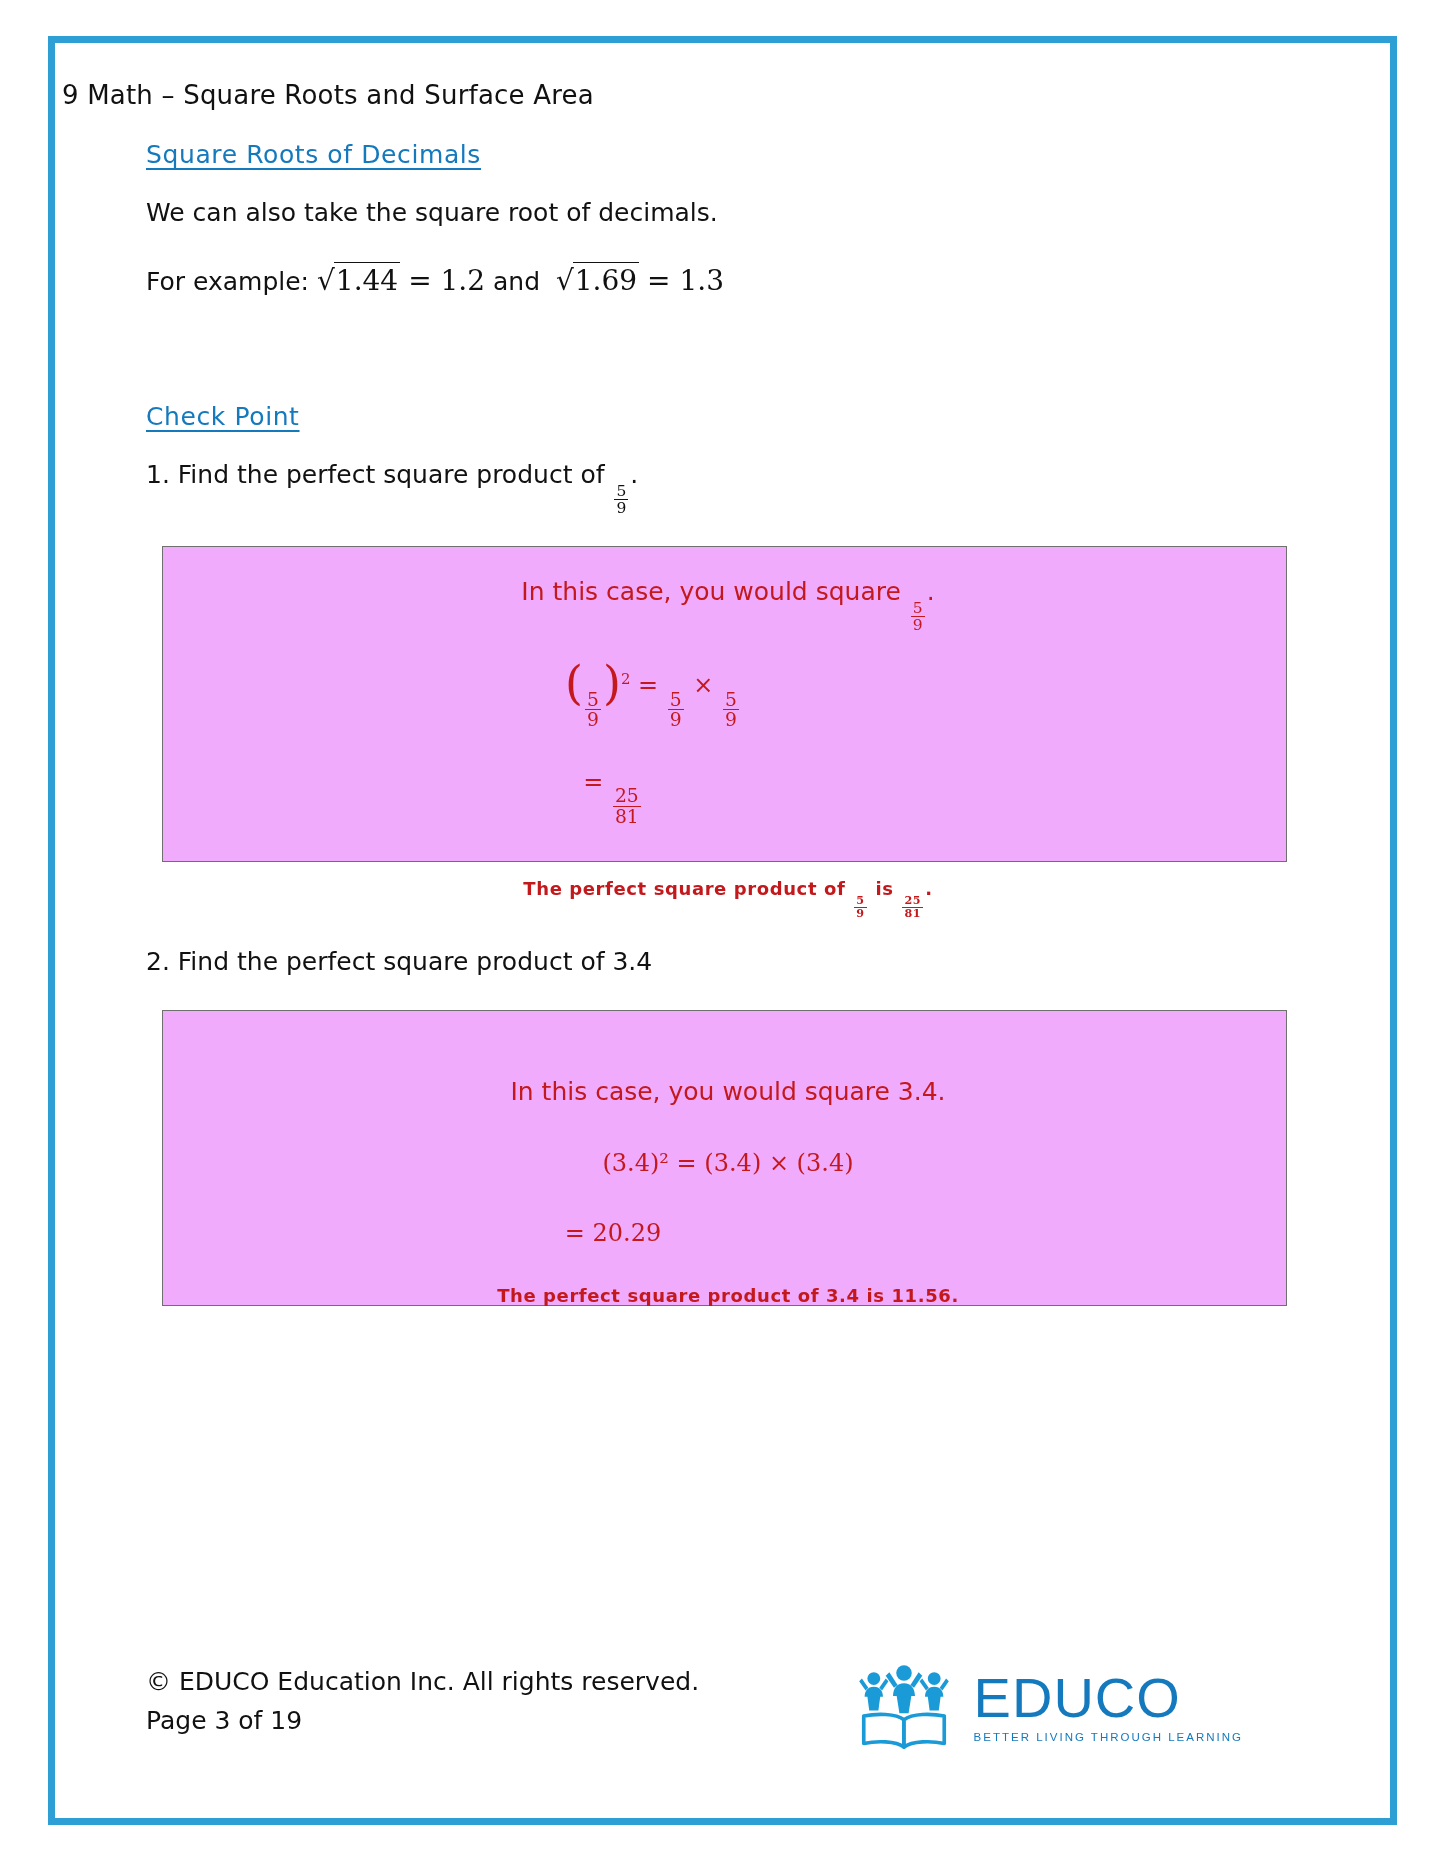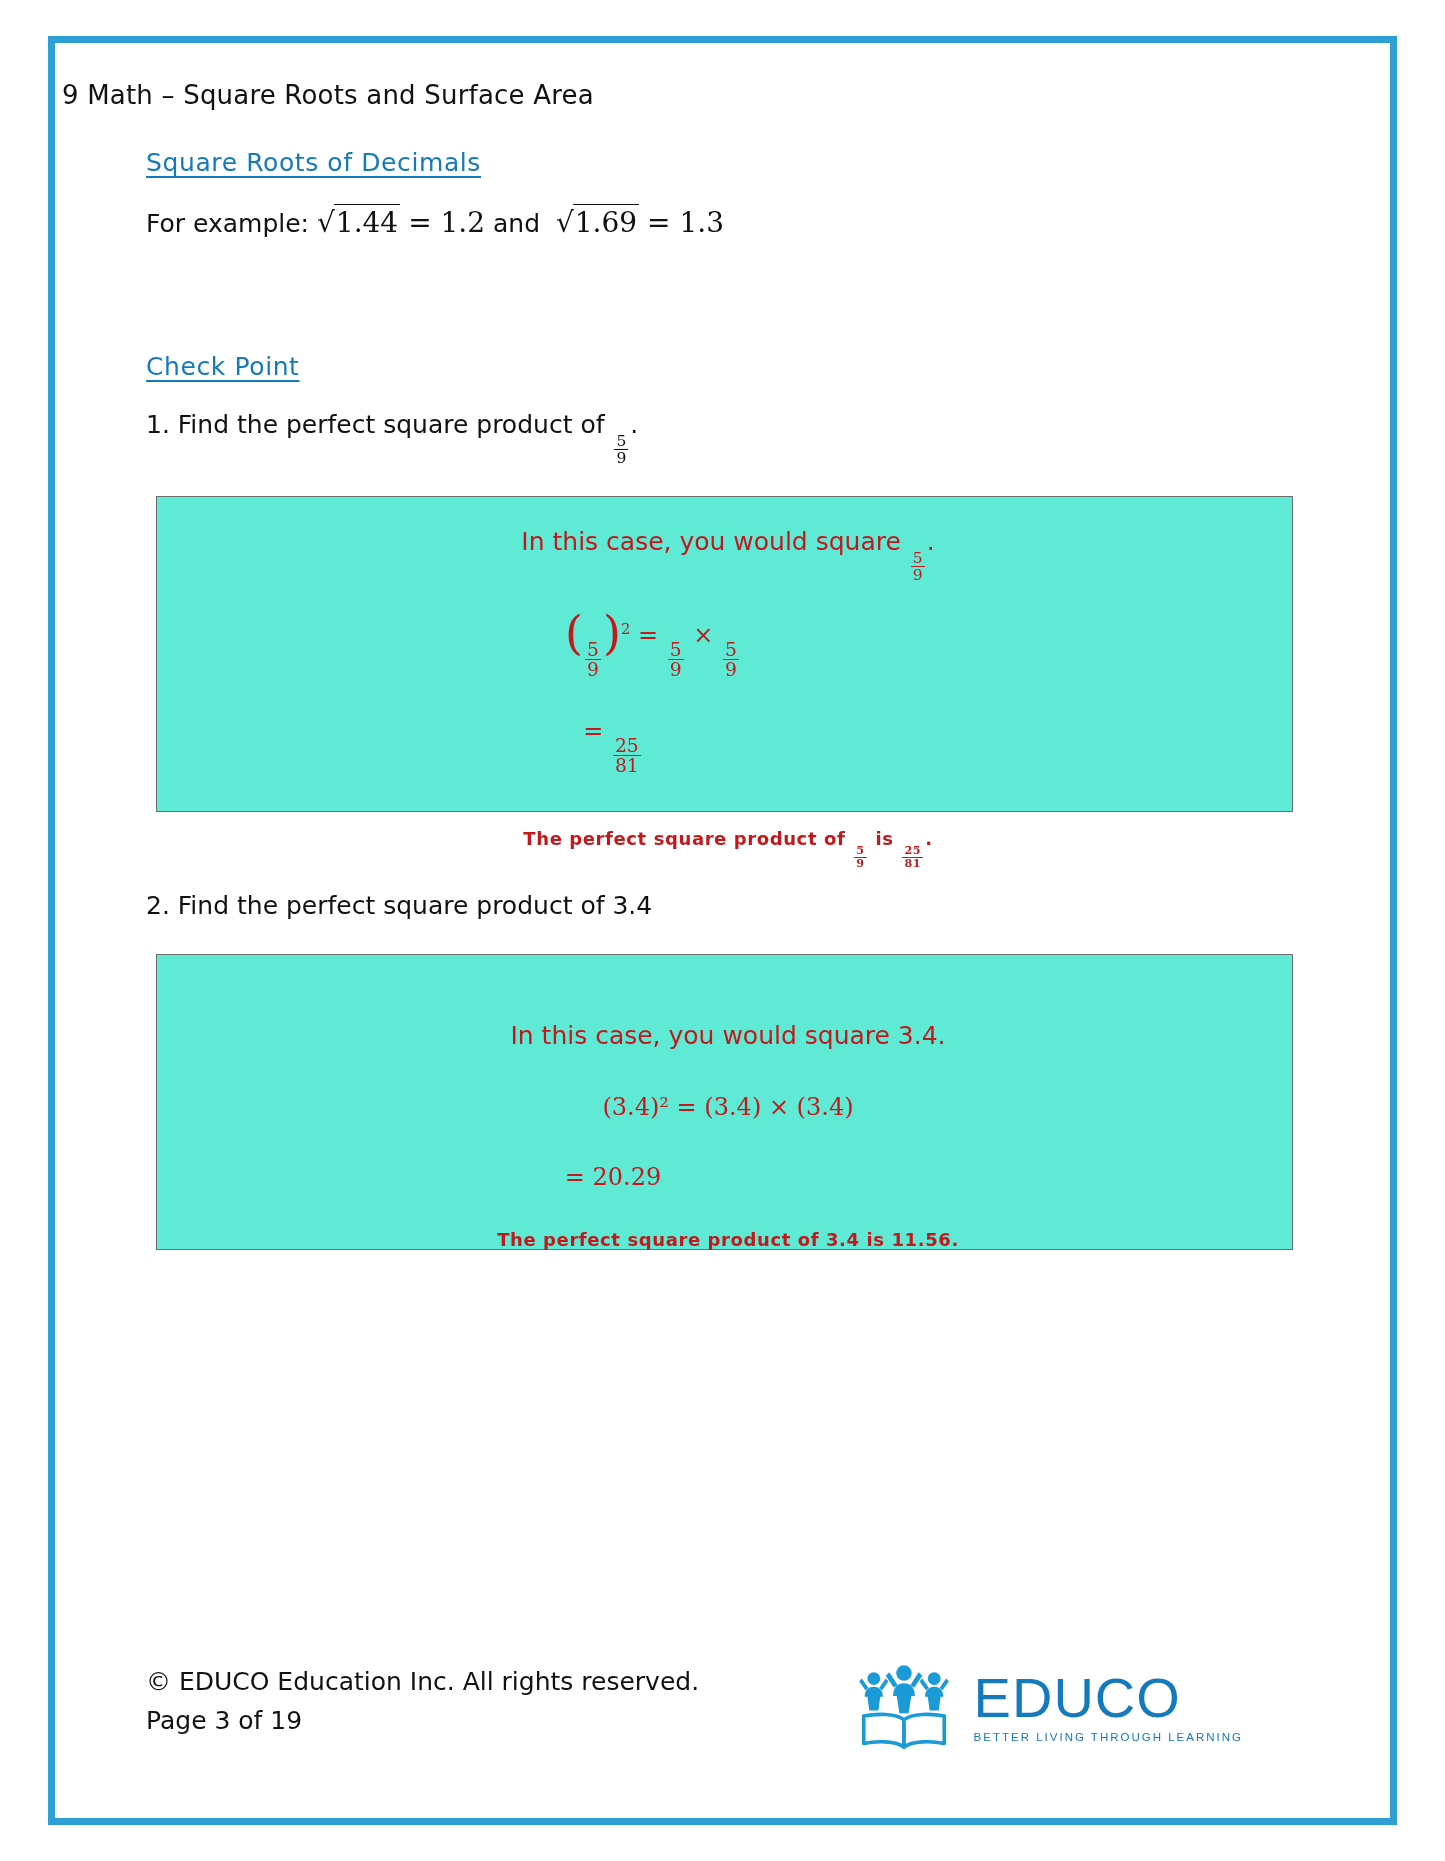--- a/index.html
+++ b/index.html
@@ -49,21 +49,21 @@
   .body-area {
     padding-left: 84px;
     padding-right: 80px;
     padding-top: 26px;
   }
   .section-heading {
     color: #1479bd;
     font-size: 25px;
     text-decoration: underline;
     text-underline-offset: 5px;
-    margin: 12px 0 26px 0;
+    margin: 4px 0 26px 0;
     letter-spacing: 0.6px;
     display: inline-block;
   }
   .para {
     font-size: 25px;
     color: #111111;
     margin: 0 0 30px 0;
     line-height: 1.45;
   }
   .block-gap-lg { height: 66px; }
@@ -96,23 +96,23 @@
     margin: 0 2px;
   }
   .frac > .num { font-size: 0.62em; padding: 0 2px; }
   .frac > .den { font-size: 0.62em; padding: 0 2px; border-top: 1.5px solid currentColor; }
   .frac.big > .num, .frac.big > .den { font-size: 0.78em; }
 
   
   .answer-box {
     border: 1.5px solid #6f6f6f;
     box-sizing: border-box;
-    margin: 10px;
+    margin: 16px;
     padding: 26px 20px 30px 27px;
-    background: #5eead4;
+    background: #f0abfc;
   }
   .box1 { height: 316px; }
   .box2 { height: 296px; }
   .ans-line {
     color: #c3191c;
     text-align: center;
     font-size: 25px;
     margin: 0 0 16px 0;
     line-height: 1.5;
   }
@@ -196,20 +196,21 @@
     <div class="doc-header">
       <span>9 Math – Square Roots and Surface Area</span>
     </div>
 
     <div class="body-area">
 
       <div>
         <span class="section-heading">Square Roots of Decimals</span>
       </div>
 
+      <p class="para">We can also take the square root of decimals.</p>
 
       <p class="para">
         <span>For example:</span>
         <span class="sqrt mathserif">√<span class="radicand">1.44</span></span>
         <span class="mathserif">= 1.2</span>
         <span>and</span>&nbsp;
         <span class="sqrt mathserif">√<span class="radicand">1.69</span></span>
         <span class="mathserif">= 1.3</span>
       </p>
 

